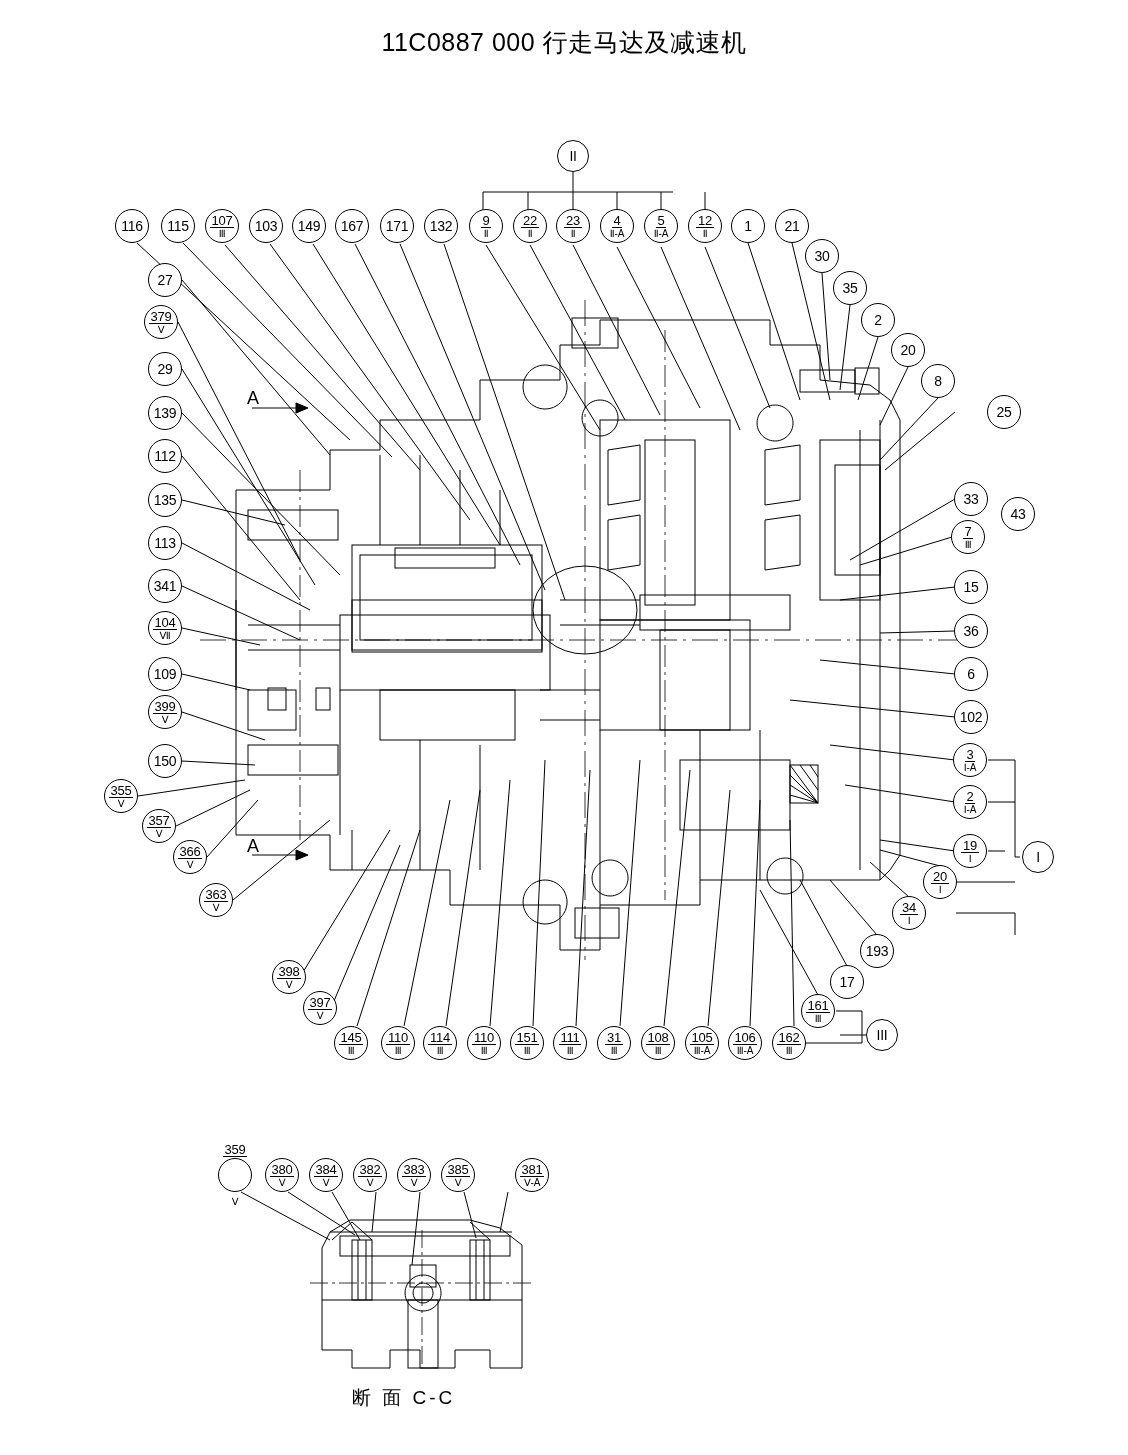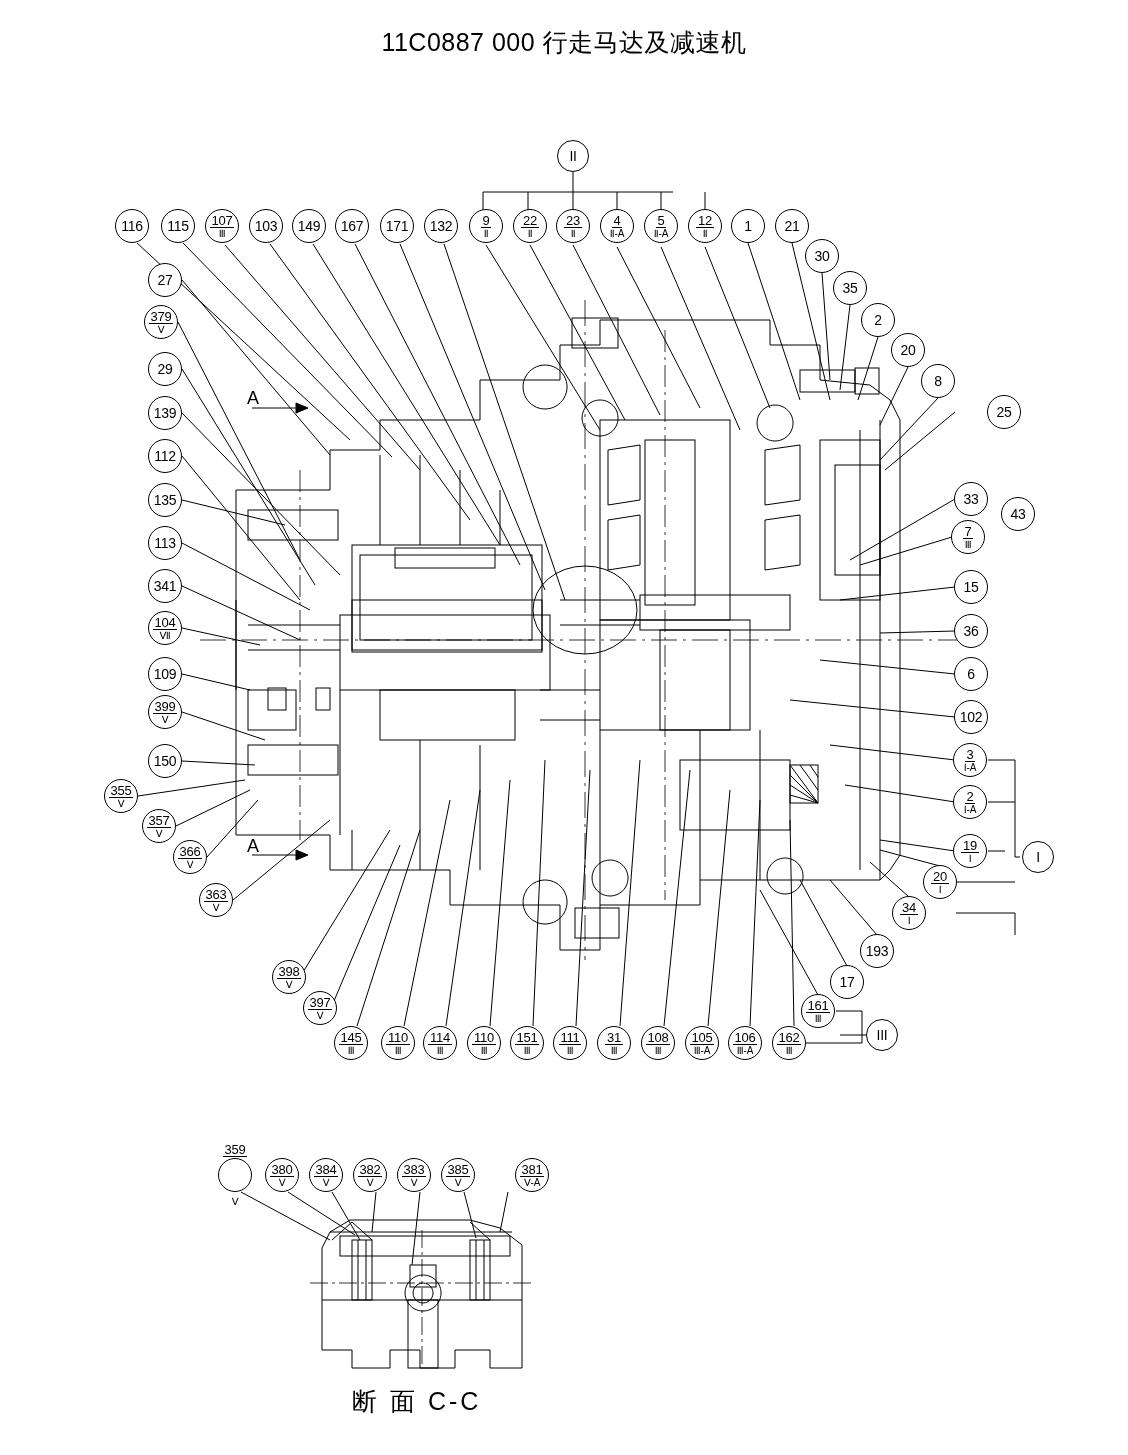--- a/index.html
+++ b/index.html
@@ -73,21 +73,21 @@
   .balloon.sec {
     border-width: 1.3px;
   }
   .arrow-label {
     position: absolute;
     font-size: 18px;
     z-index: 6;
   }
   .caption {
     position: absolute;
-    font-size: 25px;
+    font-size: 19px;
     letter-spacing: 3px;
     white-space: nowrap;
   }
   svg.layer {
     position: absolute;
     left: 0;
     top: 0;
     width: 1128px;
     height: 1455px;
     pointer-events: none;

